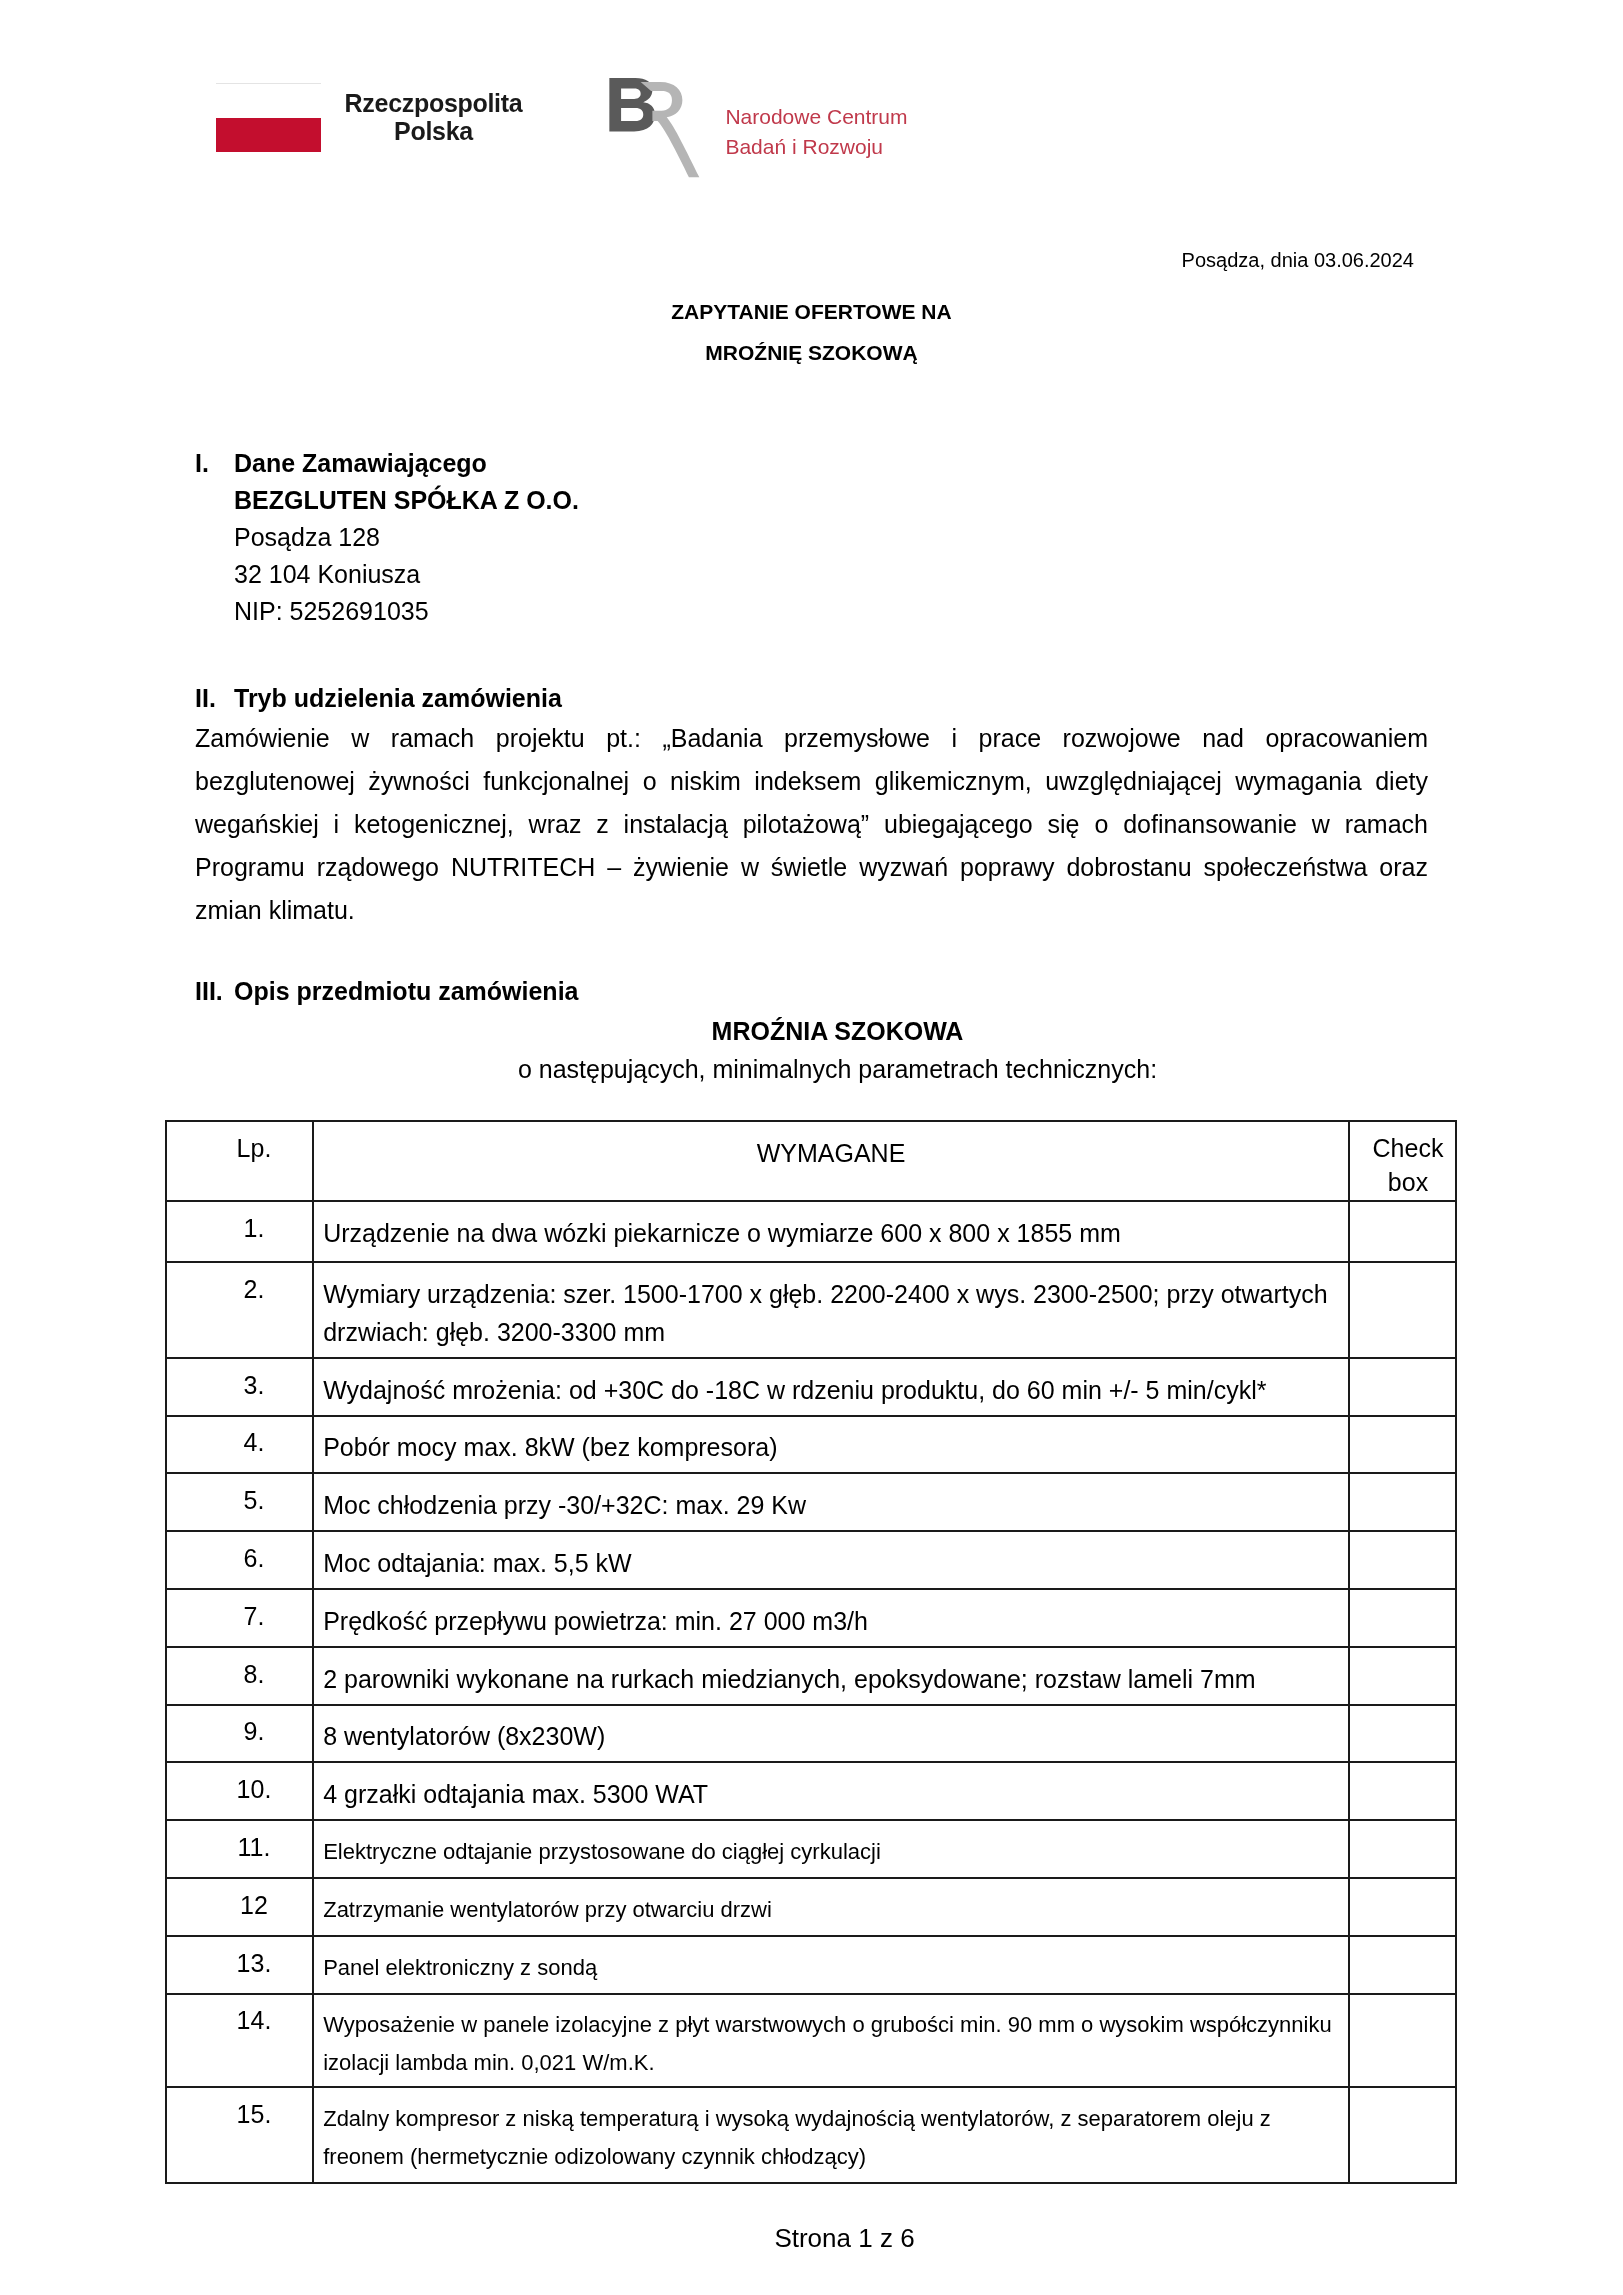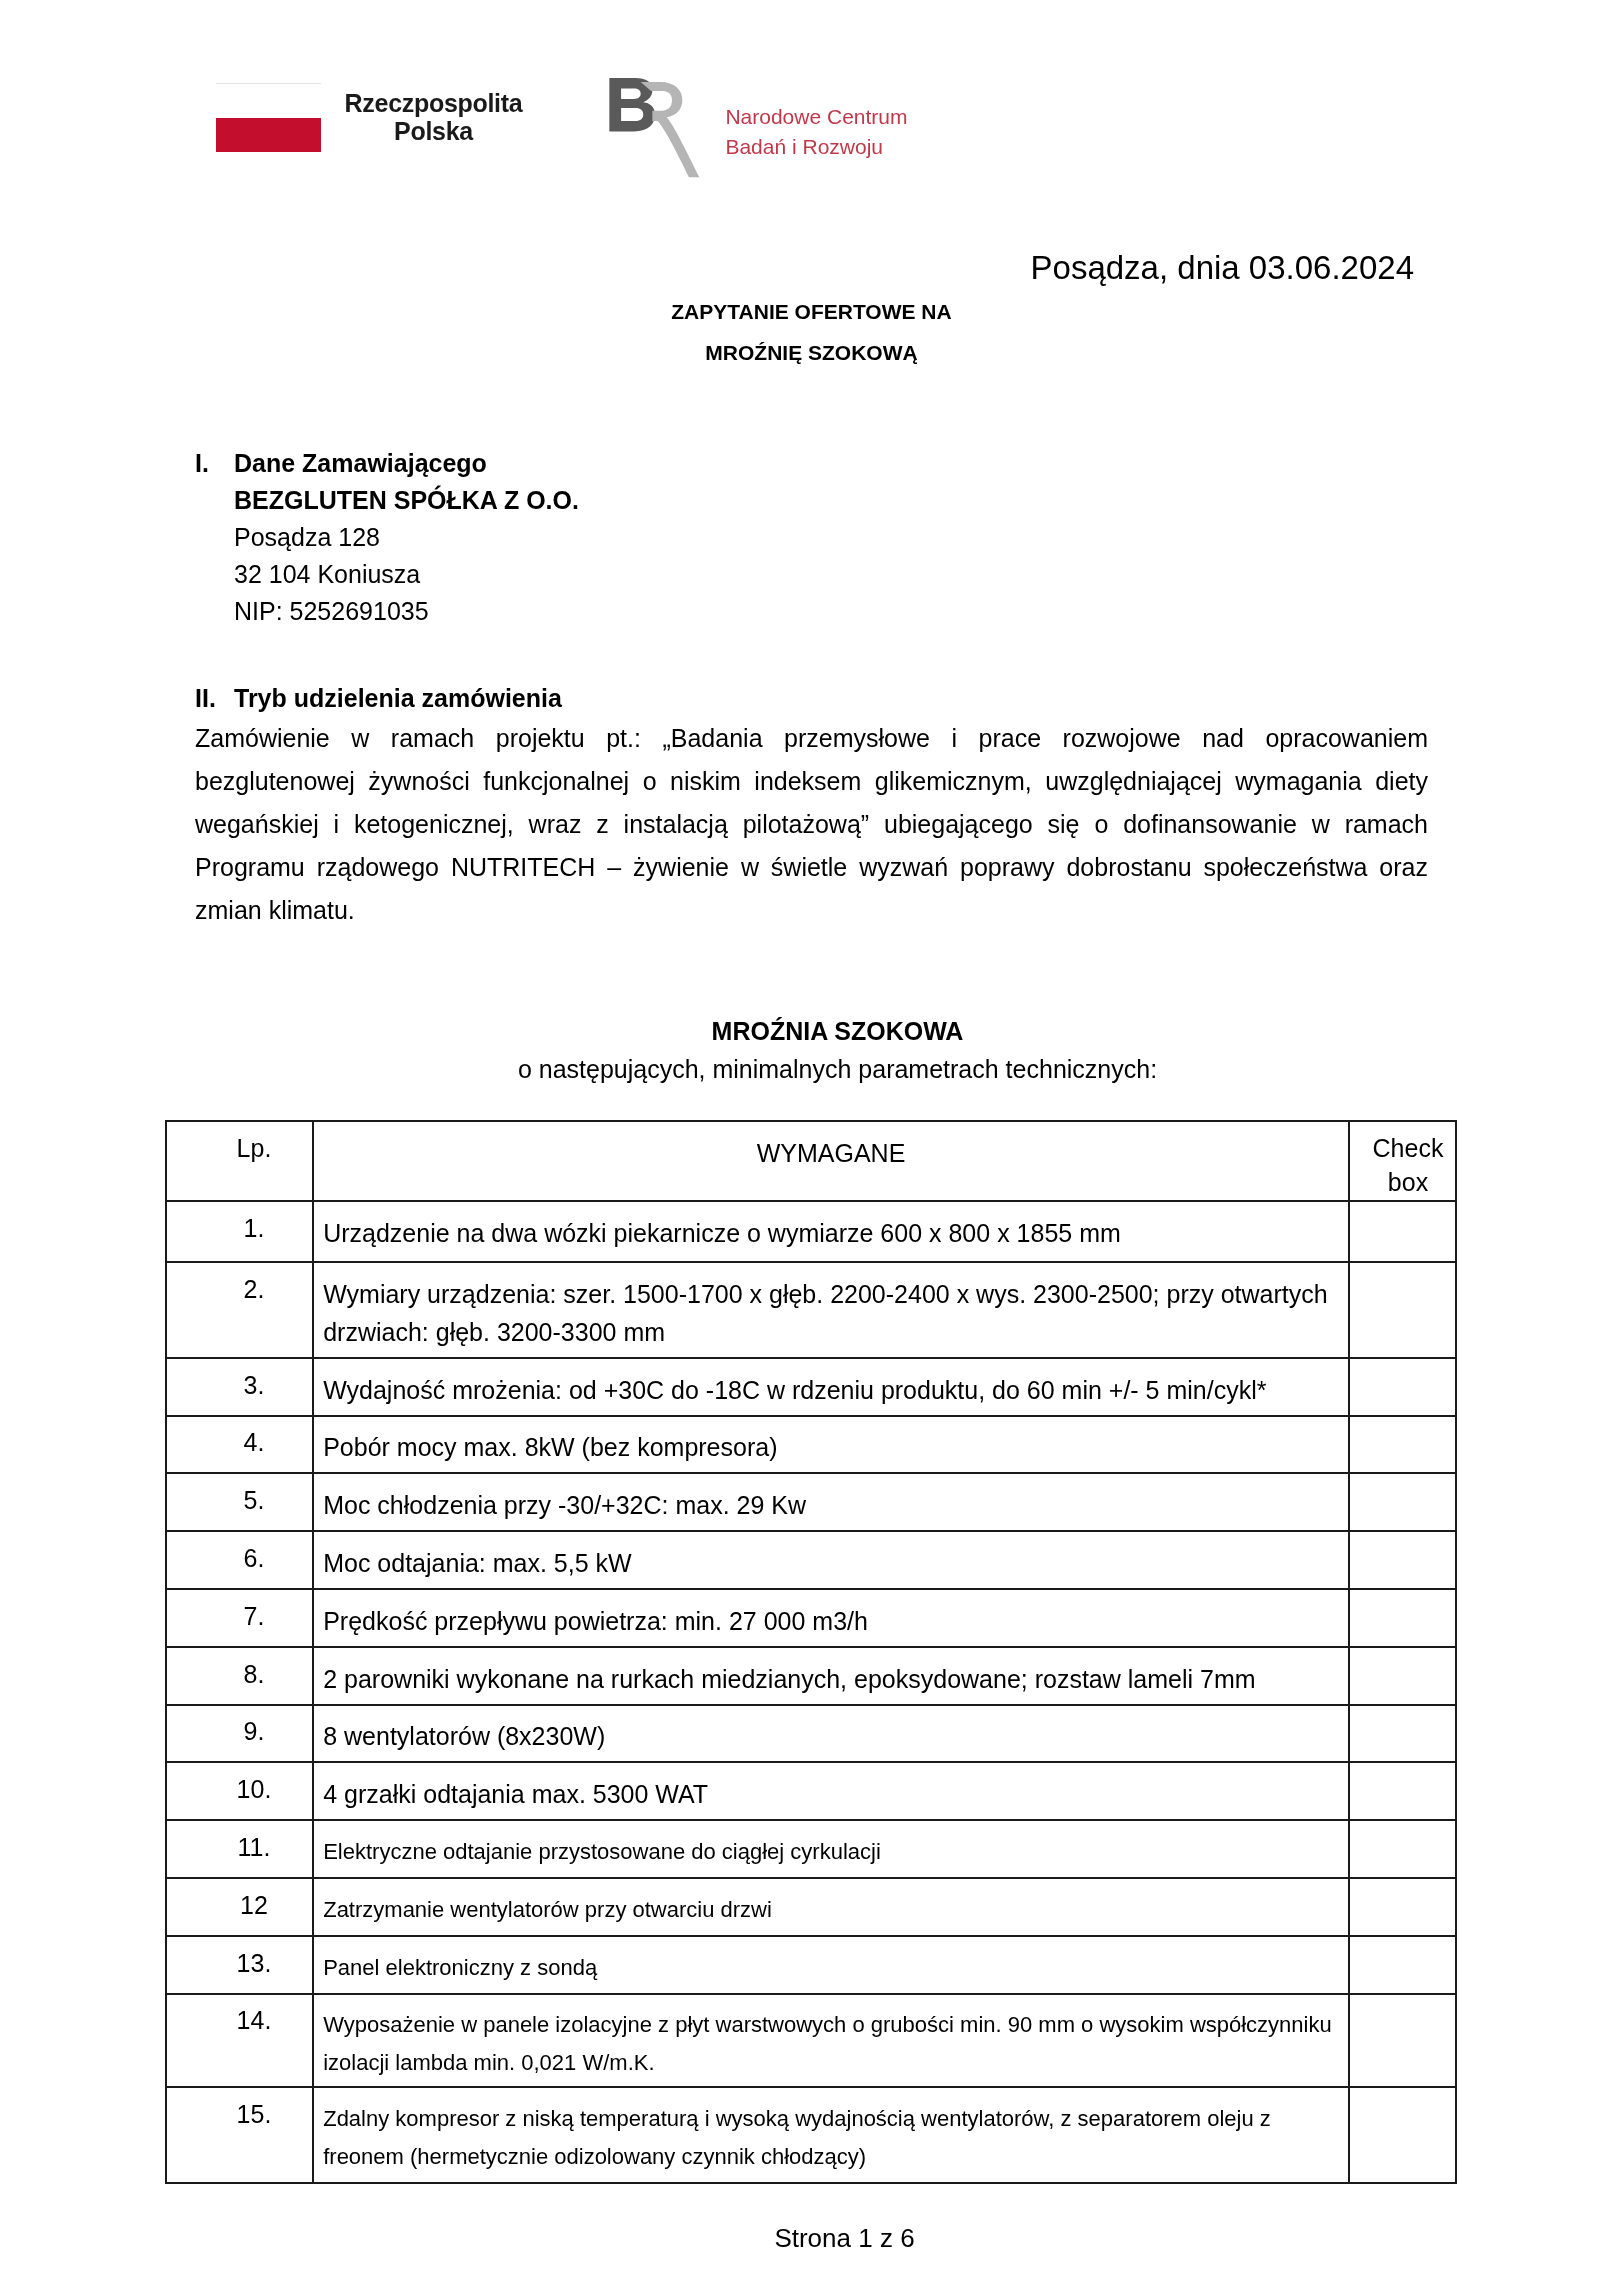--- a/index.html
+++ b/index.html
@@ -19,21 +19,21 @@
   .ncbr-mark { width: 150px; height: 118px; position: relative; }
   .ncbr-text { font-size: 21px; line-height: 30px; color: #c0394b; margin-left: -19.6px; margin-top: 13px; }
 
   .logo-nutri { position: absolute; left: 769px; top: 3.3px; height: 111px; display: flex; align-items: center; }
   .nutri-word { font-family: "Liberation Sans", sans-serif; font-weight: bold; font-size: 60px; letter-spacing: -1.3px; transform: scaleX(0.78); transform-origin: left center; display: inline-block; }
   .nutri-word .g { color: #4f9a13; }
   .nutri-word .b { color: #2f7fd6; }
   .nutri-icon { margin-left: -39px; }
 
   
-  .date { position: absolute; top: 249px; right: 209px; font-size: 33px; font-family: "Liberation Sans", sans-serif; }
+  .date { position: absolute; top: 249px; right: 209px; font-size: 20px; font-family: "Liberation Sans", sans-serif; }
   .title { position: absolute; top: 291px; left: 0; width: 1623px; text-align: center; }
   .title div { font-weight: bold; font-size: 21px; line-height: 41px; }
 
   
   .content { position: absolute; left: 195px; width: 1233px; font-size: 25px; line-height: 37px; }
   .sec-head { font-weight: bold; display: flex; }
   .sec-num { display: inline-block; width: 39px; }
   .indent { padding-left: 39px; }
   .bold { font-weight: bold; }
   .justify { text-align: justify; text-align-last: left; }
@@ -111,20 +111,26 @@
   </div>
 
   <div class="content sec2">
     <div class="sec-head">
       <span class="sec-num">II.</span>
       <span>Tryb udzielenia zamówienia</span>
     </div>
     <div class="justify" style="line-height:43px;">Zamówienie w ramach projektu pt.: „Badania przemysłowe i prace rozwojowe nad opracowaniem bezglutenowej żywności funkcjonalnej o niskim indeksem glikemicznym, uwzględniającej wymagania diety wegańskiej i ketogenicznej, wraz z instalacją pilotażową” ubiegającego się o dofinansowanie w ramach Programu rządowego NUTRITECH – żywienie w świetle wyzwań poprawy dobrostanu społeczeństwa oraz zmian klimatu.</div>
   </div>
 
+  <div class="content sec3">
+    <div class="sec-head">
+      <span class="sec-num">III.</span>
+      <span>Opis przedmiotu zamówienia</span>
+    </div>
+  </div>
   <div class="center-block subject-title">MROŹNIA SZOKOWA</div>
   <div class="center-block subject-sub">o następujących, minimalnych parametrach technicznych:</div>
 
   <table class="spec">
     <thead>
       <tr>
         <th class="lp">Lp.</th>
         <th class="req">WYMAGANE</th>
         <th class="chk">
           <div>Check</div>

